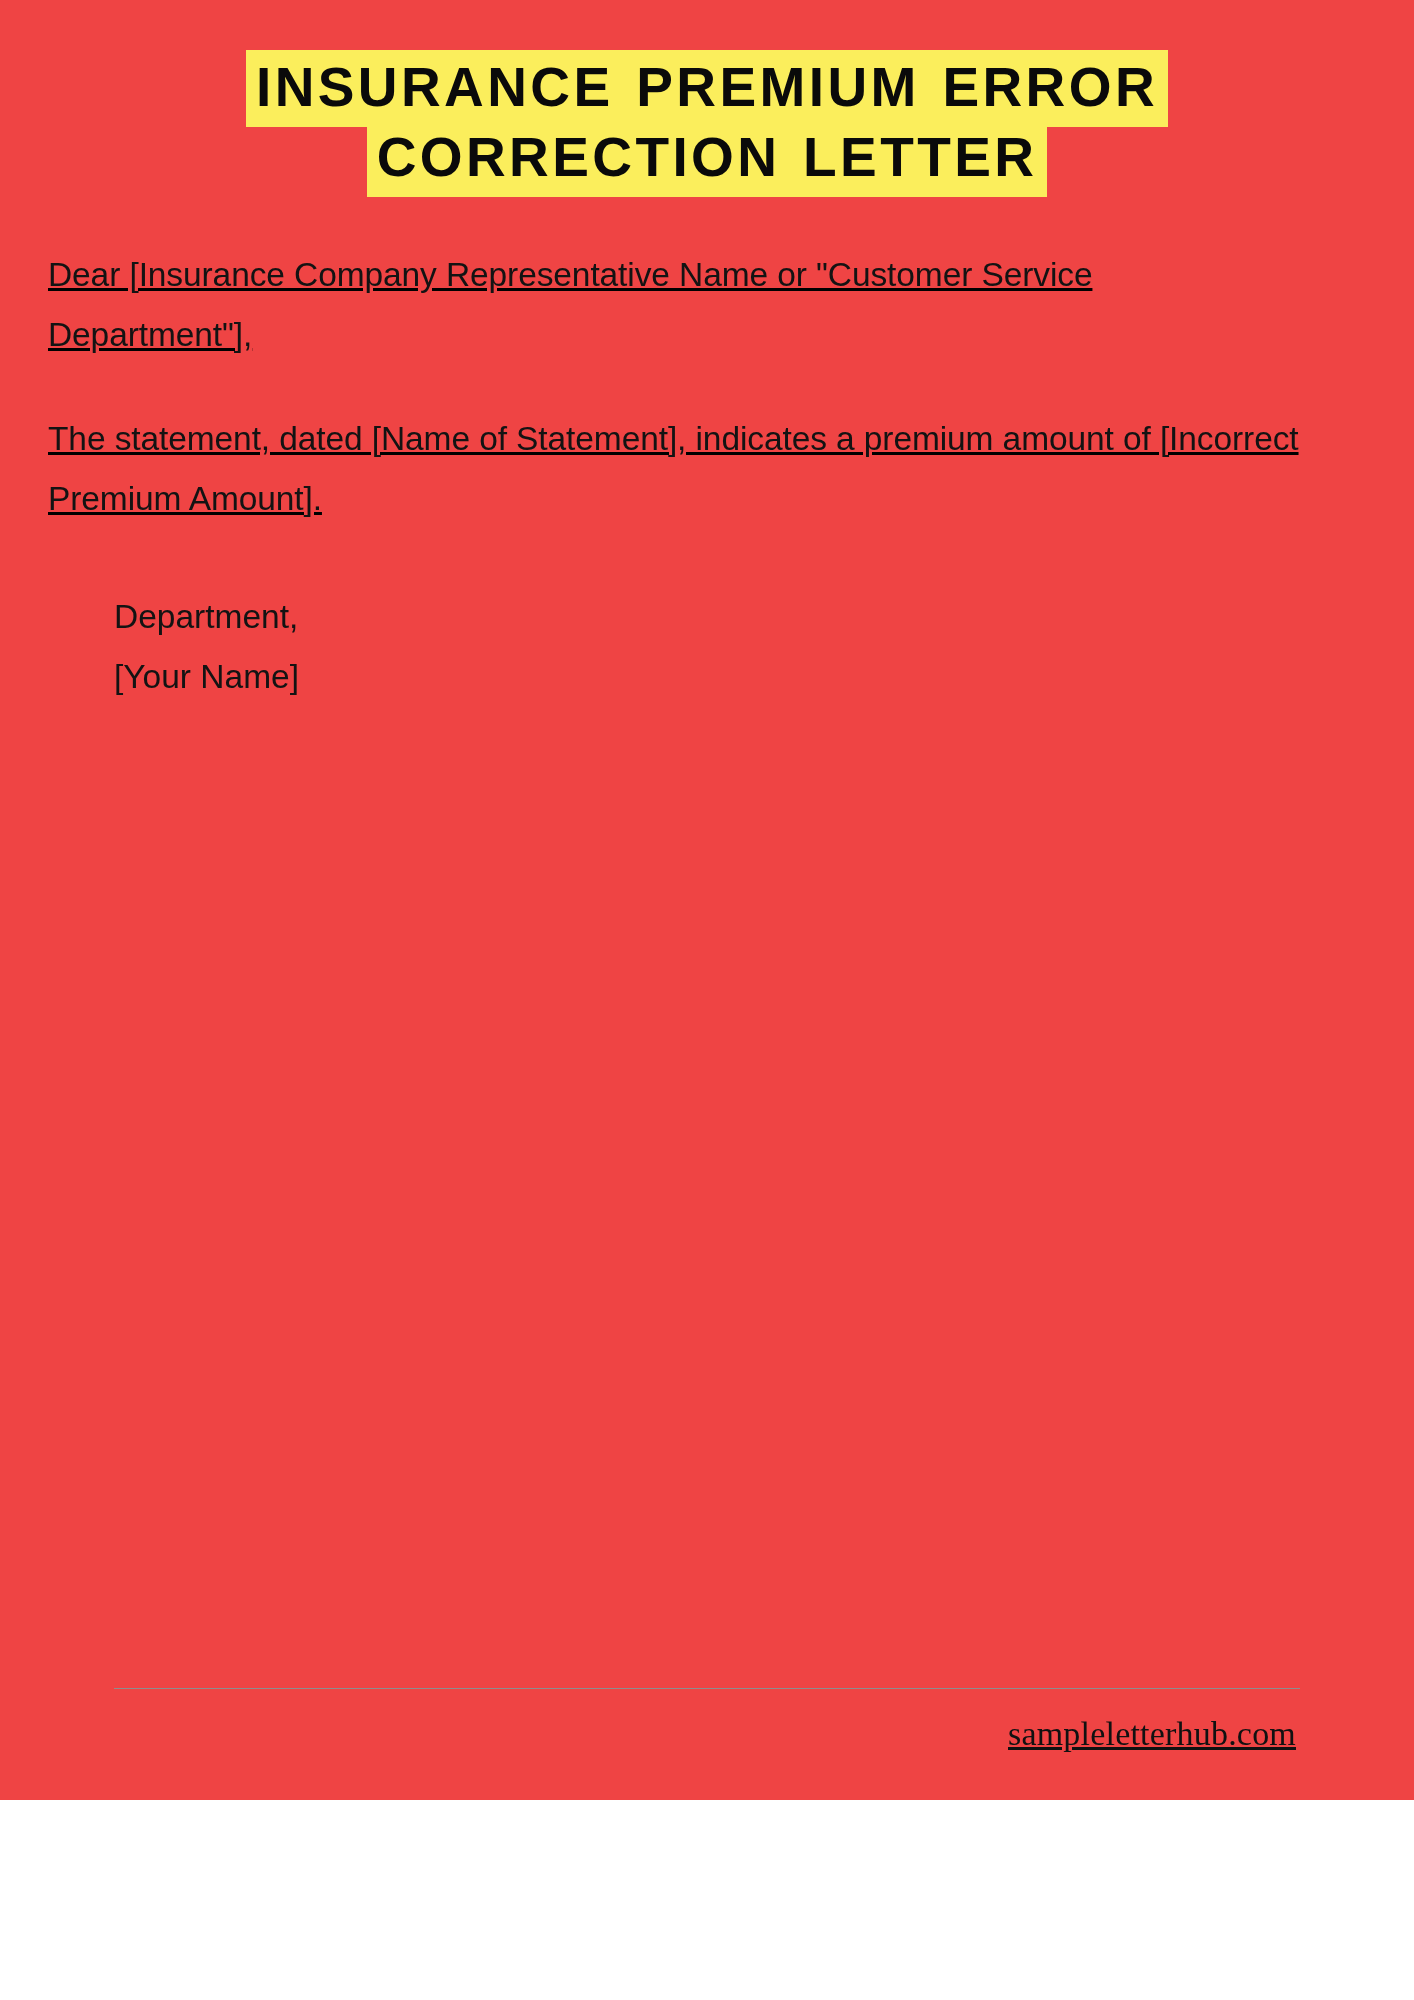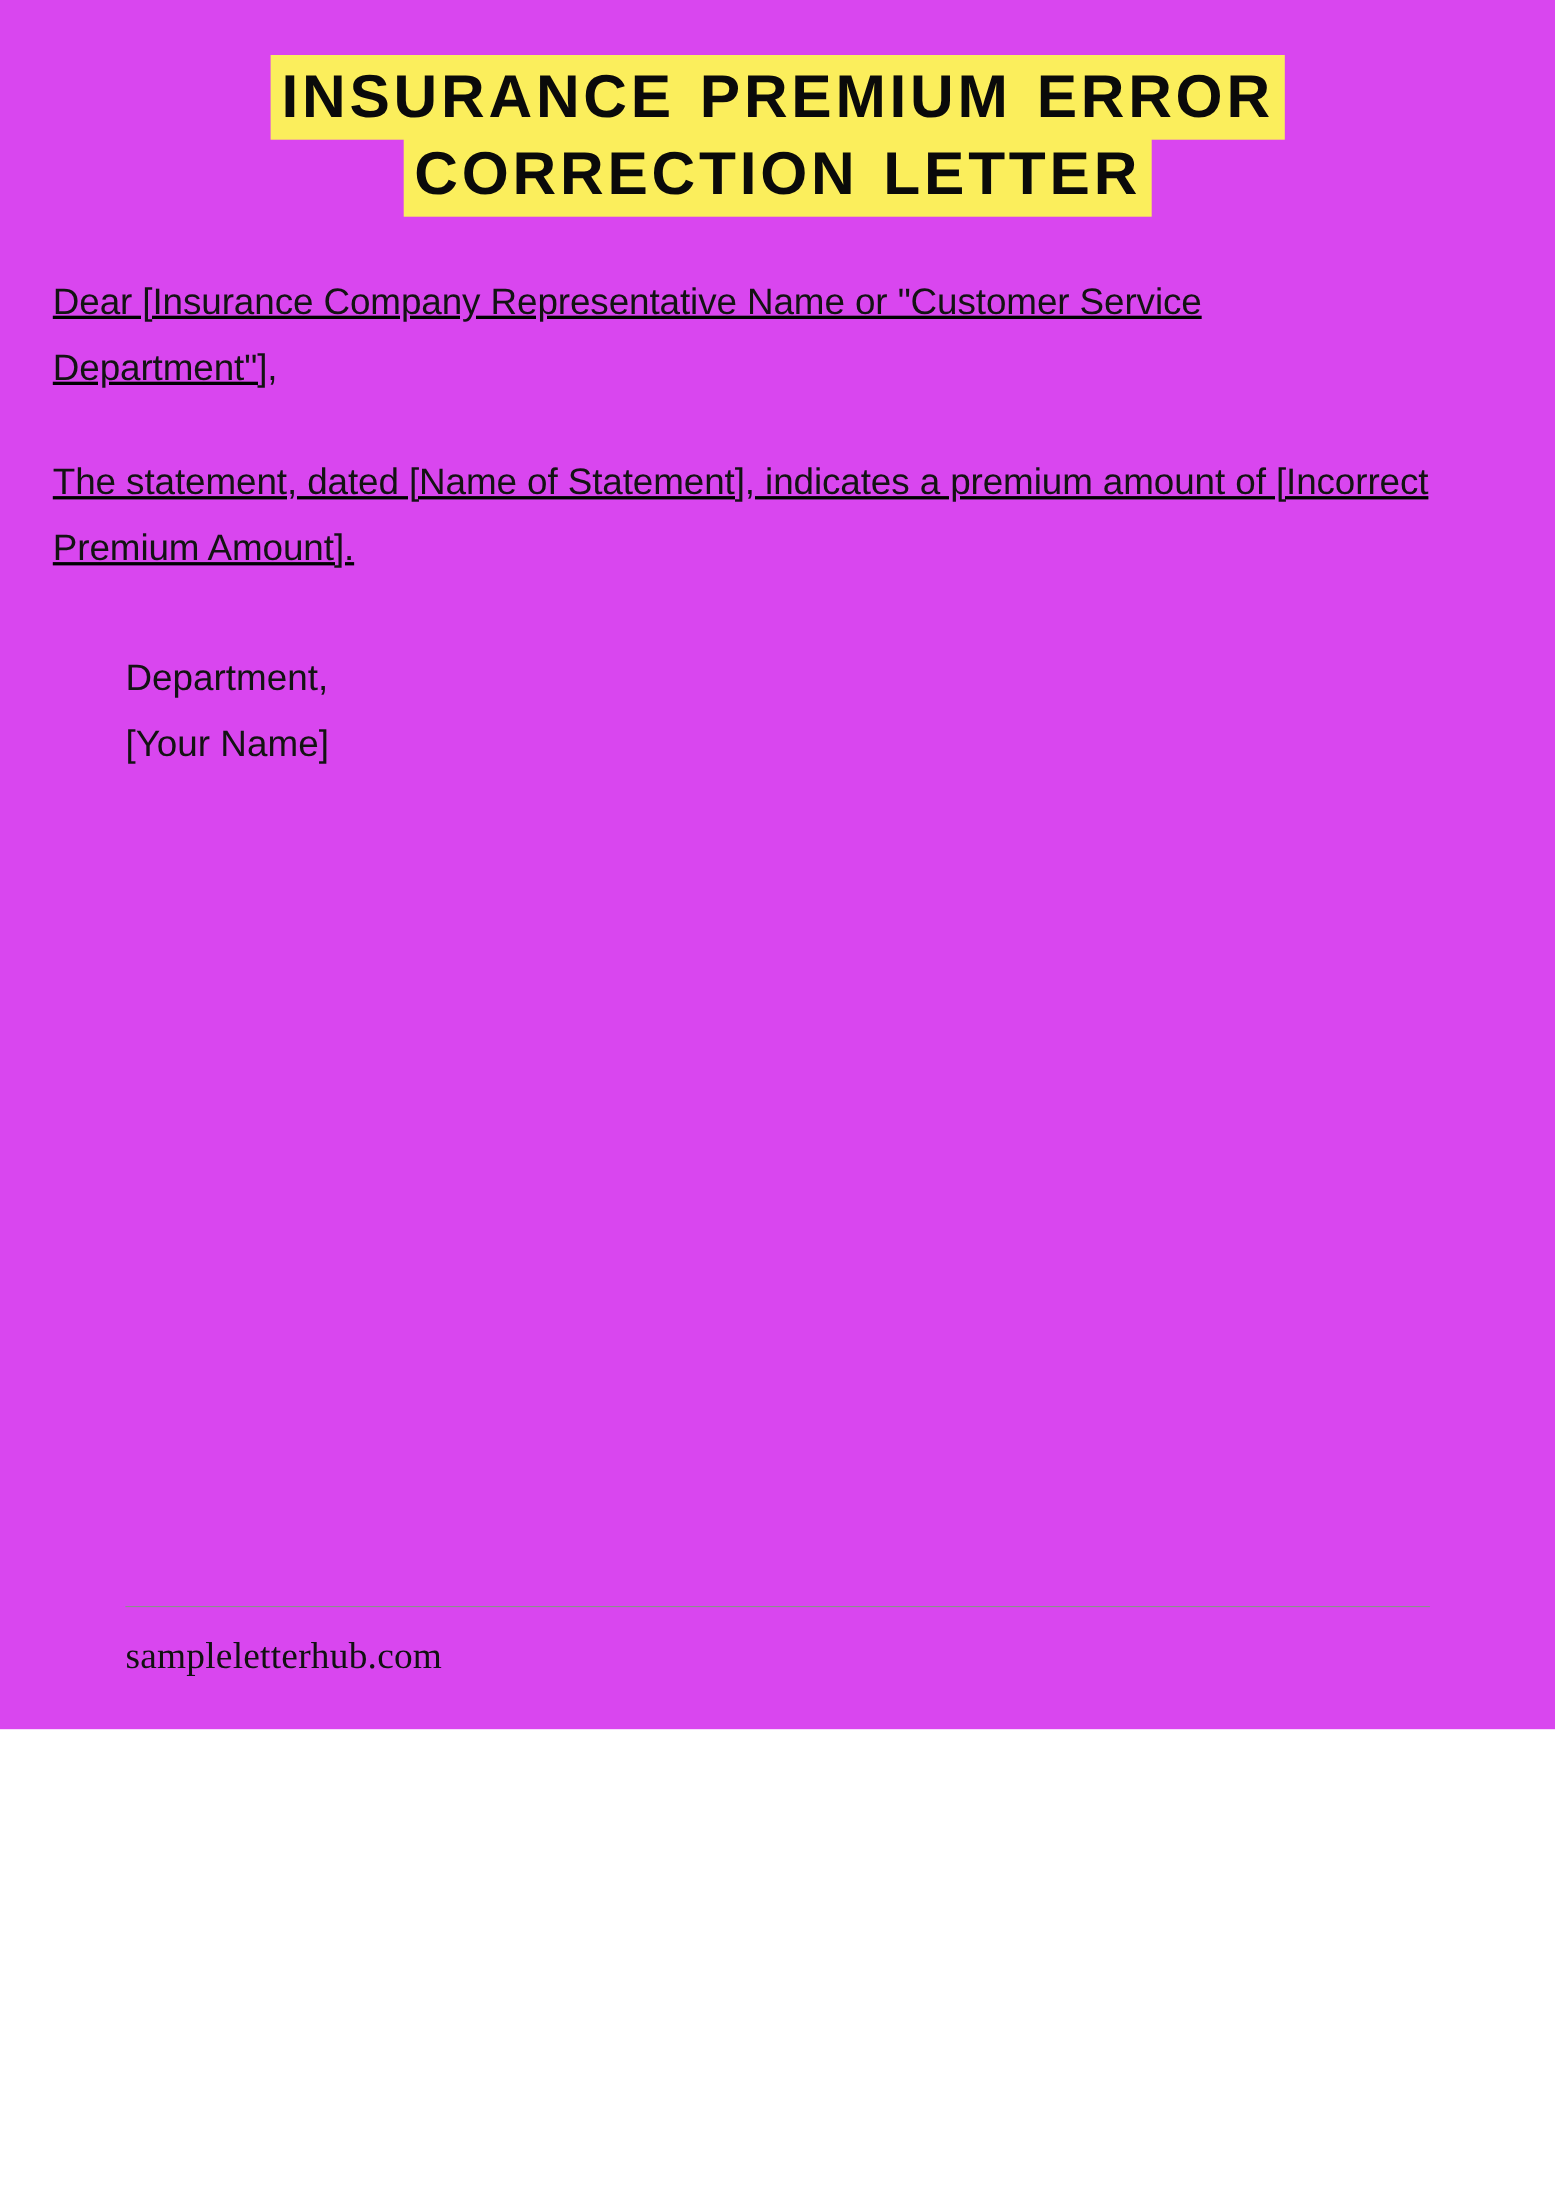--- a/index.html
+++ b/index.html
@@ -12,22 +12,22 @@
     width: 1414px;
     height: 2000px;
     font-family: "Liberation Sans", sans-serif;
     -webkit-font-smoothing: antialiased;
     overflow: hidden;
   }
 
   .page {
     position: relative;
     width: 1414px;
-    height: 1572px;
-    background: #d946ef;
+    height: 1800px;
+    background: #ef4444;
     box-sizing: border-box;
     padding: 0;
   }
 
   
   .title-block {
     padding: 52px 118px 0 118px;
     text-align: center;
   }
 
@@ -104,26 +104,28 @@
   }
 
   .footer-rule {
     height: 1px;
     background: #8d8d8d;
     width: 100%;
     margin: 0 0 26px 0;
   }
 
   .footer-url {
+    text-align: right;
     font-family: "Liberation Serif", serif;
     font-size: 34px;
     line-height: 1.1;
     color: #111111;
     letter-spacing: 0.2px;
     padding-right: 4px;
+    text-decoration: underline;
   }
 </style>
 </head>
 <body>
 
 <div class="page">
 
   <div class="title-block">
     <h1 class="doc-title"><span class="hl">INSURANCE PREMIUM ERROR CORRECTION LETTER</span></h1>
   </div>

